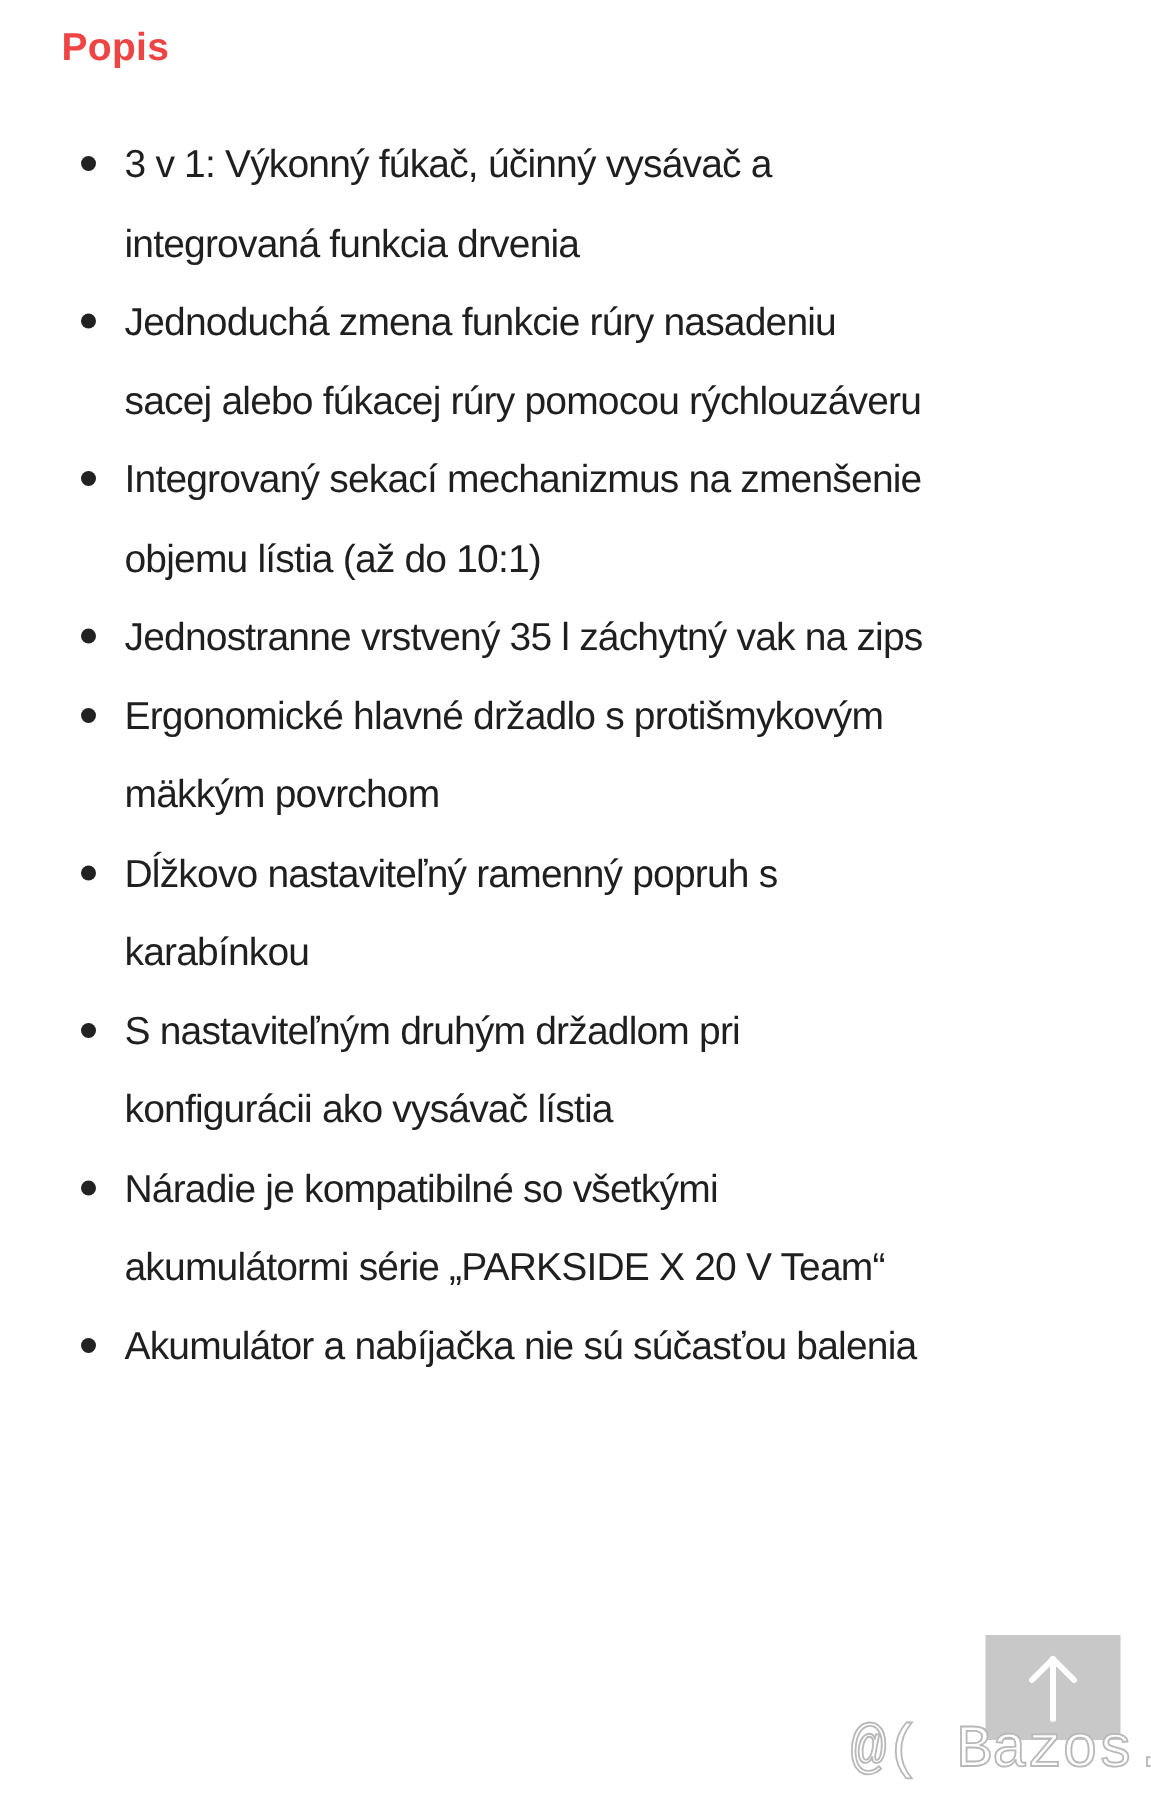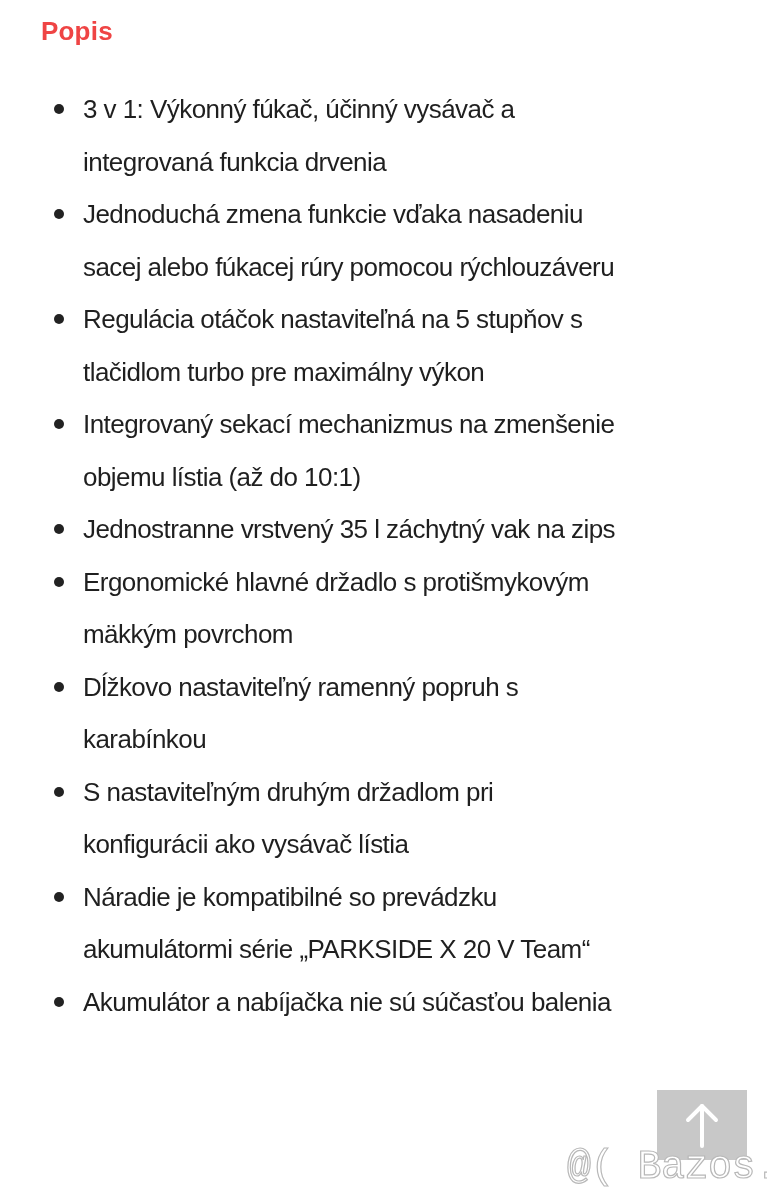--- a/index.html
+++ b/index.html
@@ -90,27 +90,22 @@
 <div class="section-title">Popis</div>
 
 <ul class="desc-list">
   <li class="desc-item">
     <span class="bullet"></span>
     <span class="line">3 v 1: Výkonný fúkač, účinný vysávač a</span>
     <span class="line">integrovaná funkcia drvenia</span>
   </li>
   <li class="desc-item">
     <span class="bullet"></span>
-    <span class="line">Jednoduchá zmena funkcie vďaka nasadeniu</span>
+    <span class="line">Jednoduchá zmena funkcie rúry nasadeniu</span>
     <span class="line">sacej alebo fúkacej rúry pomocou rýchlouzáveru</span>
-  </li>
-  <li class="desc-item">
-    <span class="bullet"></span>
-    <span class="line">Regulácia otáčok nastaviteľná na 5 stupňov s</span>
-    <span class="line">tlačidlom turbo pre maximálny výkon</span>
   </li>
   <li class="desc-item">
     <span class="bullet"></span>
     <span class="line">Integrovaný sekací mechanizmus na zmenšenie</span>
     <span class="line">objemu lístia (až do 10:1)</span>
   </li>
   <li class="desc-item">
     <span class="bullet"></span>
     <span class="line">Jednostranne vrstvený 35 l záchytný vak na zips</span>
   </li>
@@ -124,21 +119,21 @@
     <span class="line">Dĺžkovo nastaviteľný ramenný popruh s</span>
     <span class="line">karabínkou</span>
   </li>
   <li class="desc-item">
     <span class="bullet"></span>
     <span class="line">S nastaviteľným druhým držadlom pri</span>
     <span class="line">konfigurácii ako vysávač lístia</span>
   </li>
   <li class="desc-item">
     <span class="bullet"></span>
-    <span class="line">Náradie je kompatibilné so prevádzku</span>
+    <span class="line">Náradie je kompatibilné so všetkými</span>
     <span class="line">akumulátormi série „PARKSIDE X 20 V Team“</span>
   </li>
   <li class="desc-item">
     <span class="bullet"></span>
     <span class="line">Akumulátor a nabíjačka nie sú súčasťou balenia</span>
   </li>
 </ul>
 
 <button class="scroll-top">
   <svg width="36" height="46" viewBox="0 0 36 46">

